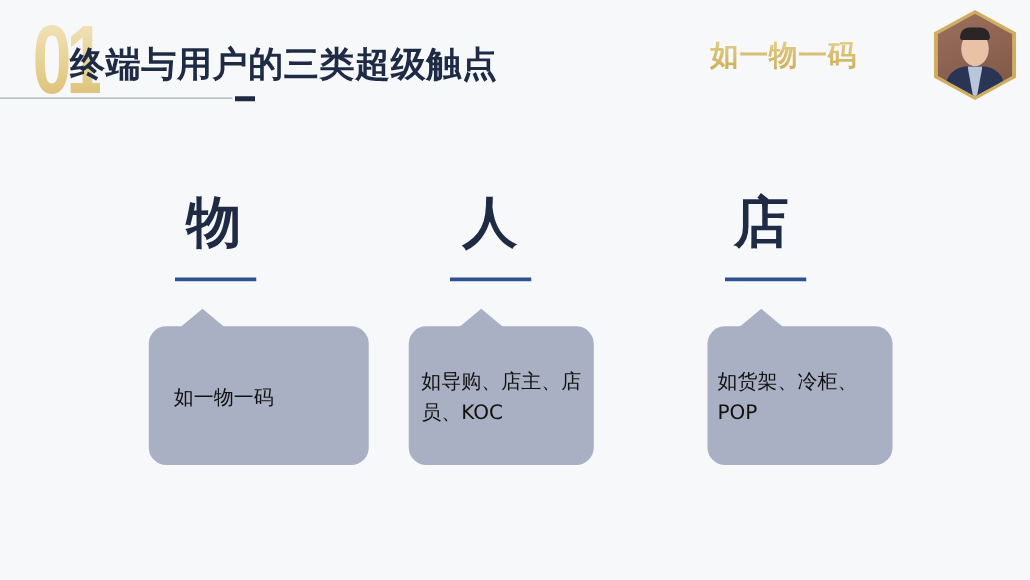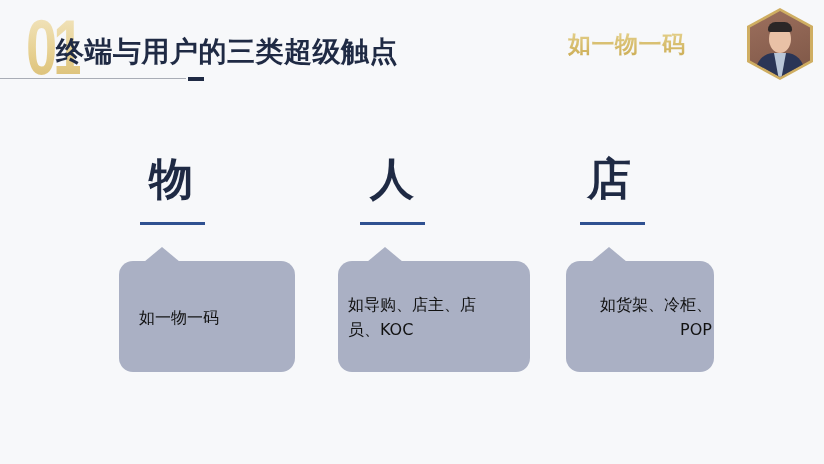--- a/index.html
+++ b/index.html
@@ -44,22 +44,22 @@
 <div class="cat" style="left:149px;top:157px;">物</div>
 <div class="uline" style="left:140px;"></div>
 <div class="notch" style="left:144px;"></div>
 <div class="box" style="left:119px;padding-left:28px;">
   <div class="btext" style="left:20px;top:44px;width:115px;">如一物一码</div>
 </div>
 
 <div class="cat" style="left:370px;top:157px;">人</div>
 <div class="uline" style="left:360px;"></div>
 <div class="notch" style="left:367px;"></div>
-<div class="box" style="left:338px;padding-left:44px;">
+<div class="box" style="left:327px;">
   <div class="btext" style="left:10px;top:31px;width:136px;">如导购、店主、店员、KOC</div>
 </div>
 
 <div class="cat" style="left:587px;top:157px;">店</div>
 <div class="uline" style="left:580px;"></div>
 <div class="notch" style="left:591px;"></div>
 <div class="box" style="left:566px;">
-  <div class="btext" style="left:8px;top:31px;width:138px;text-align:right;">如货架、冷柜、POP</div>
+  <div class="btext" style="left:8px;top:31px;width:138px;">如货架、冷柜、POP</div>
 </div>
 
 </body></html>

